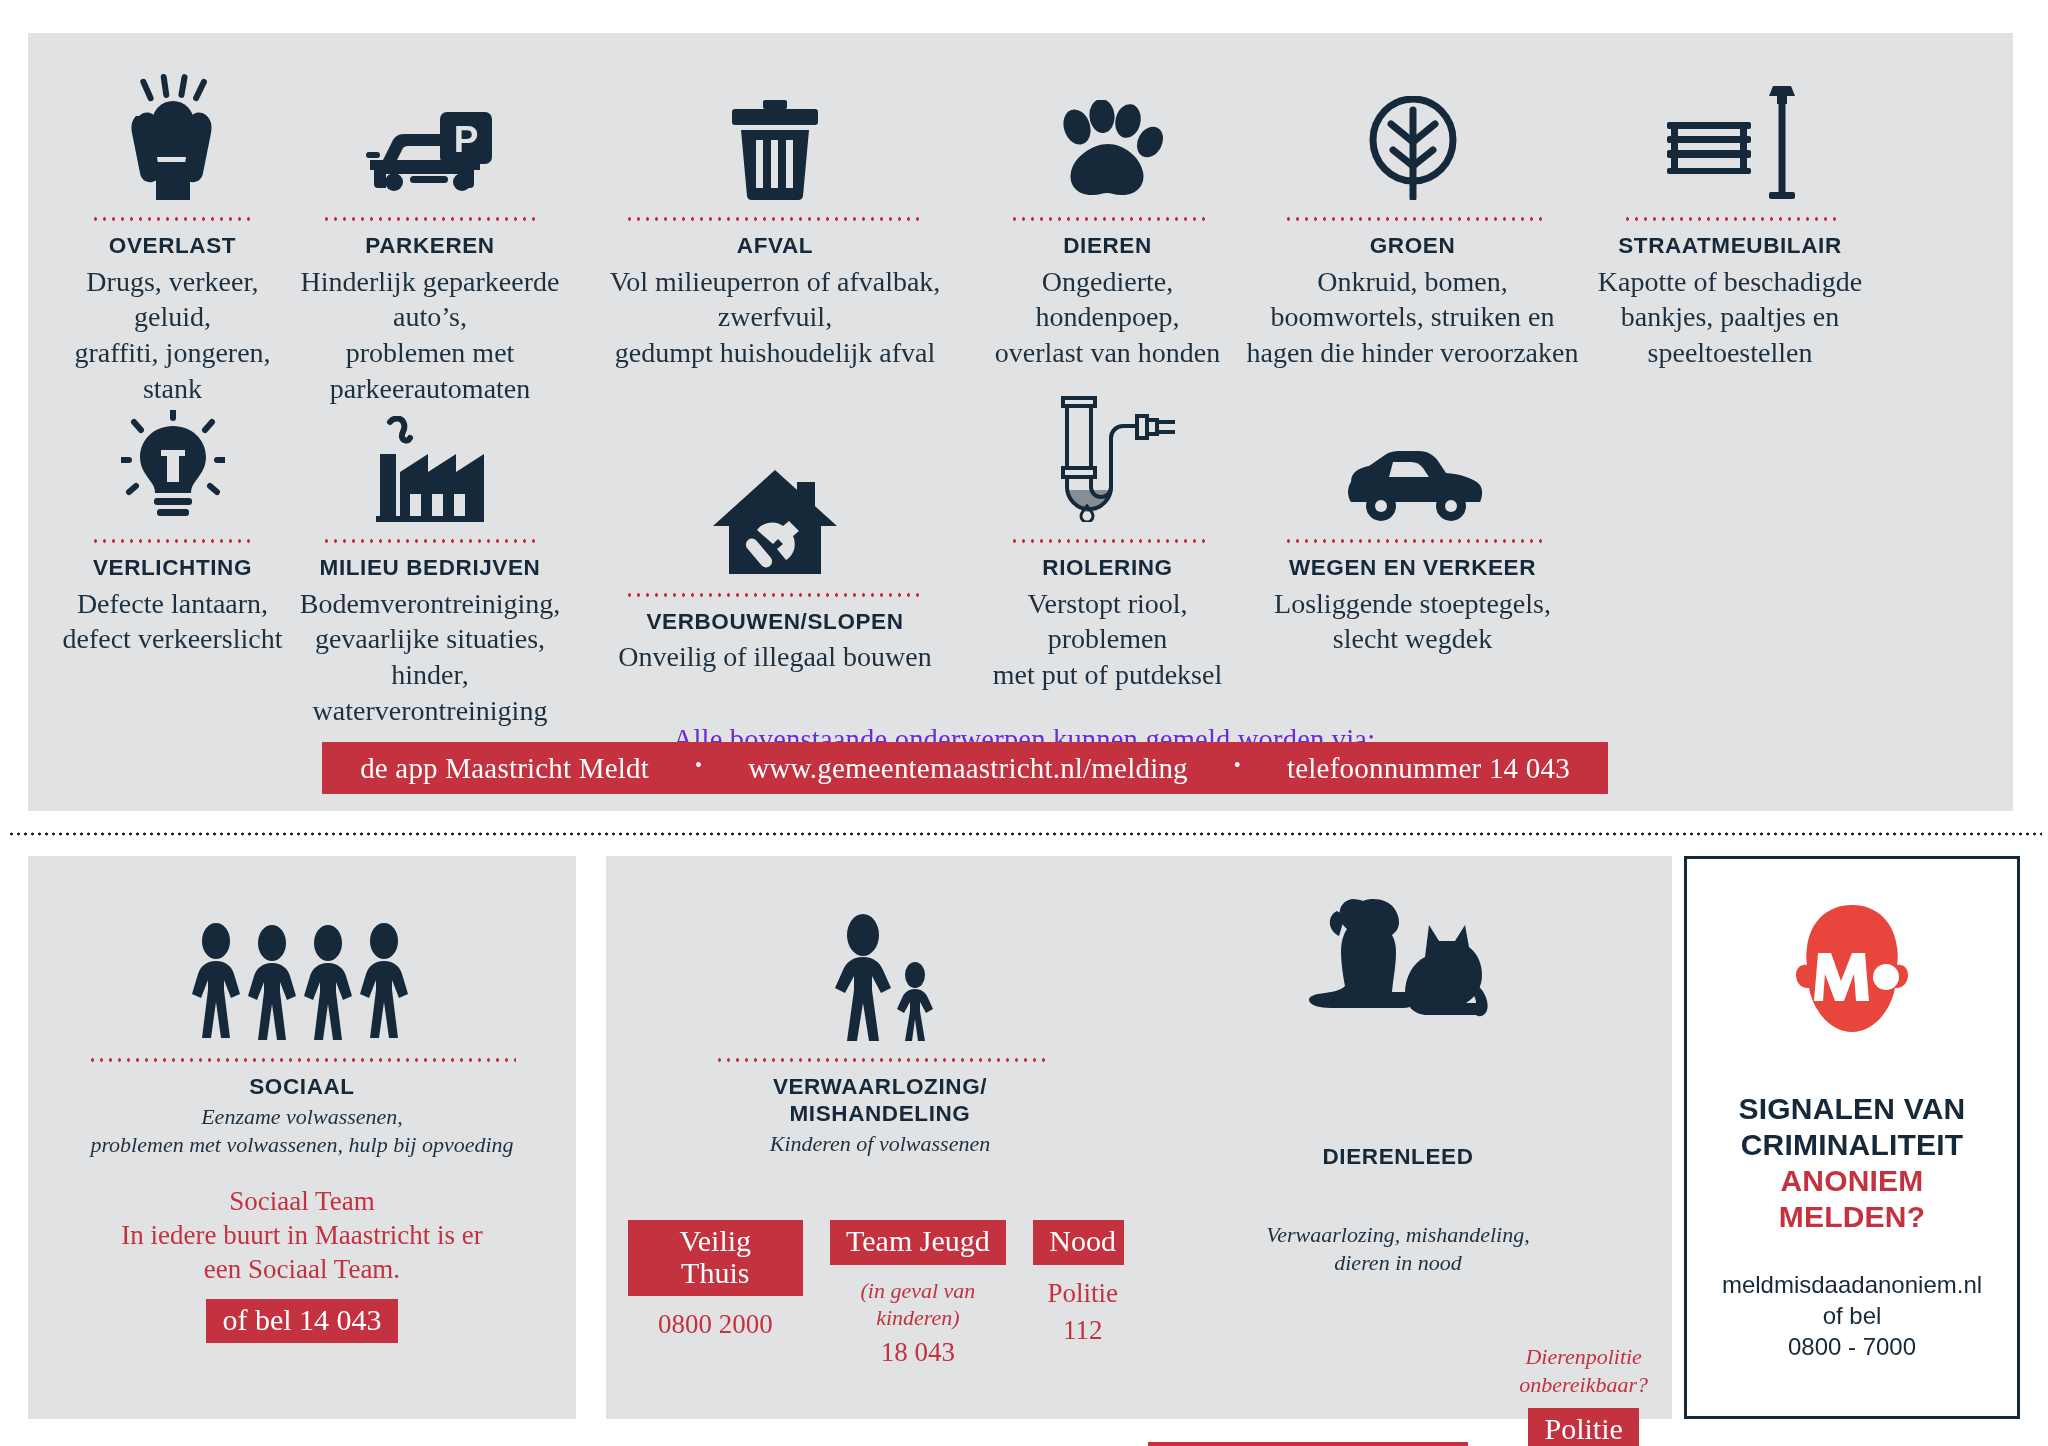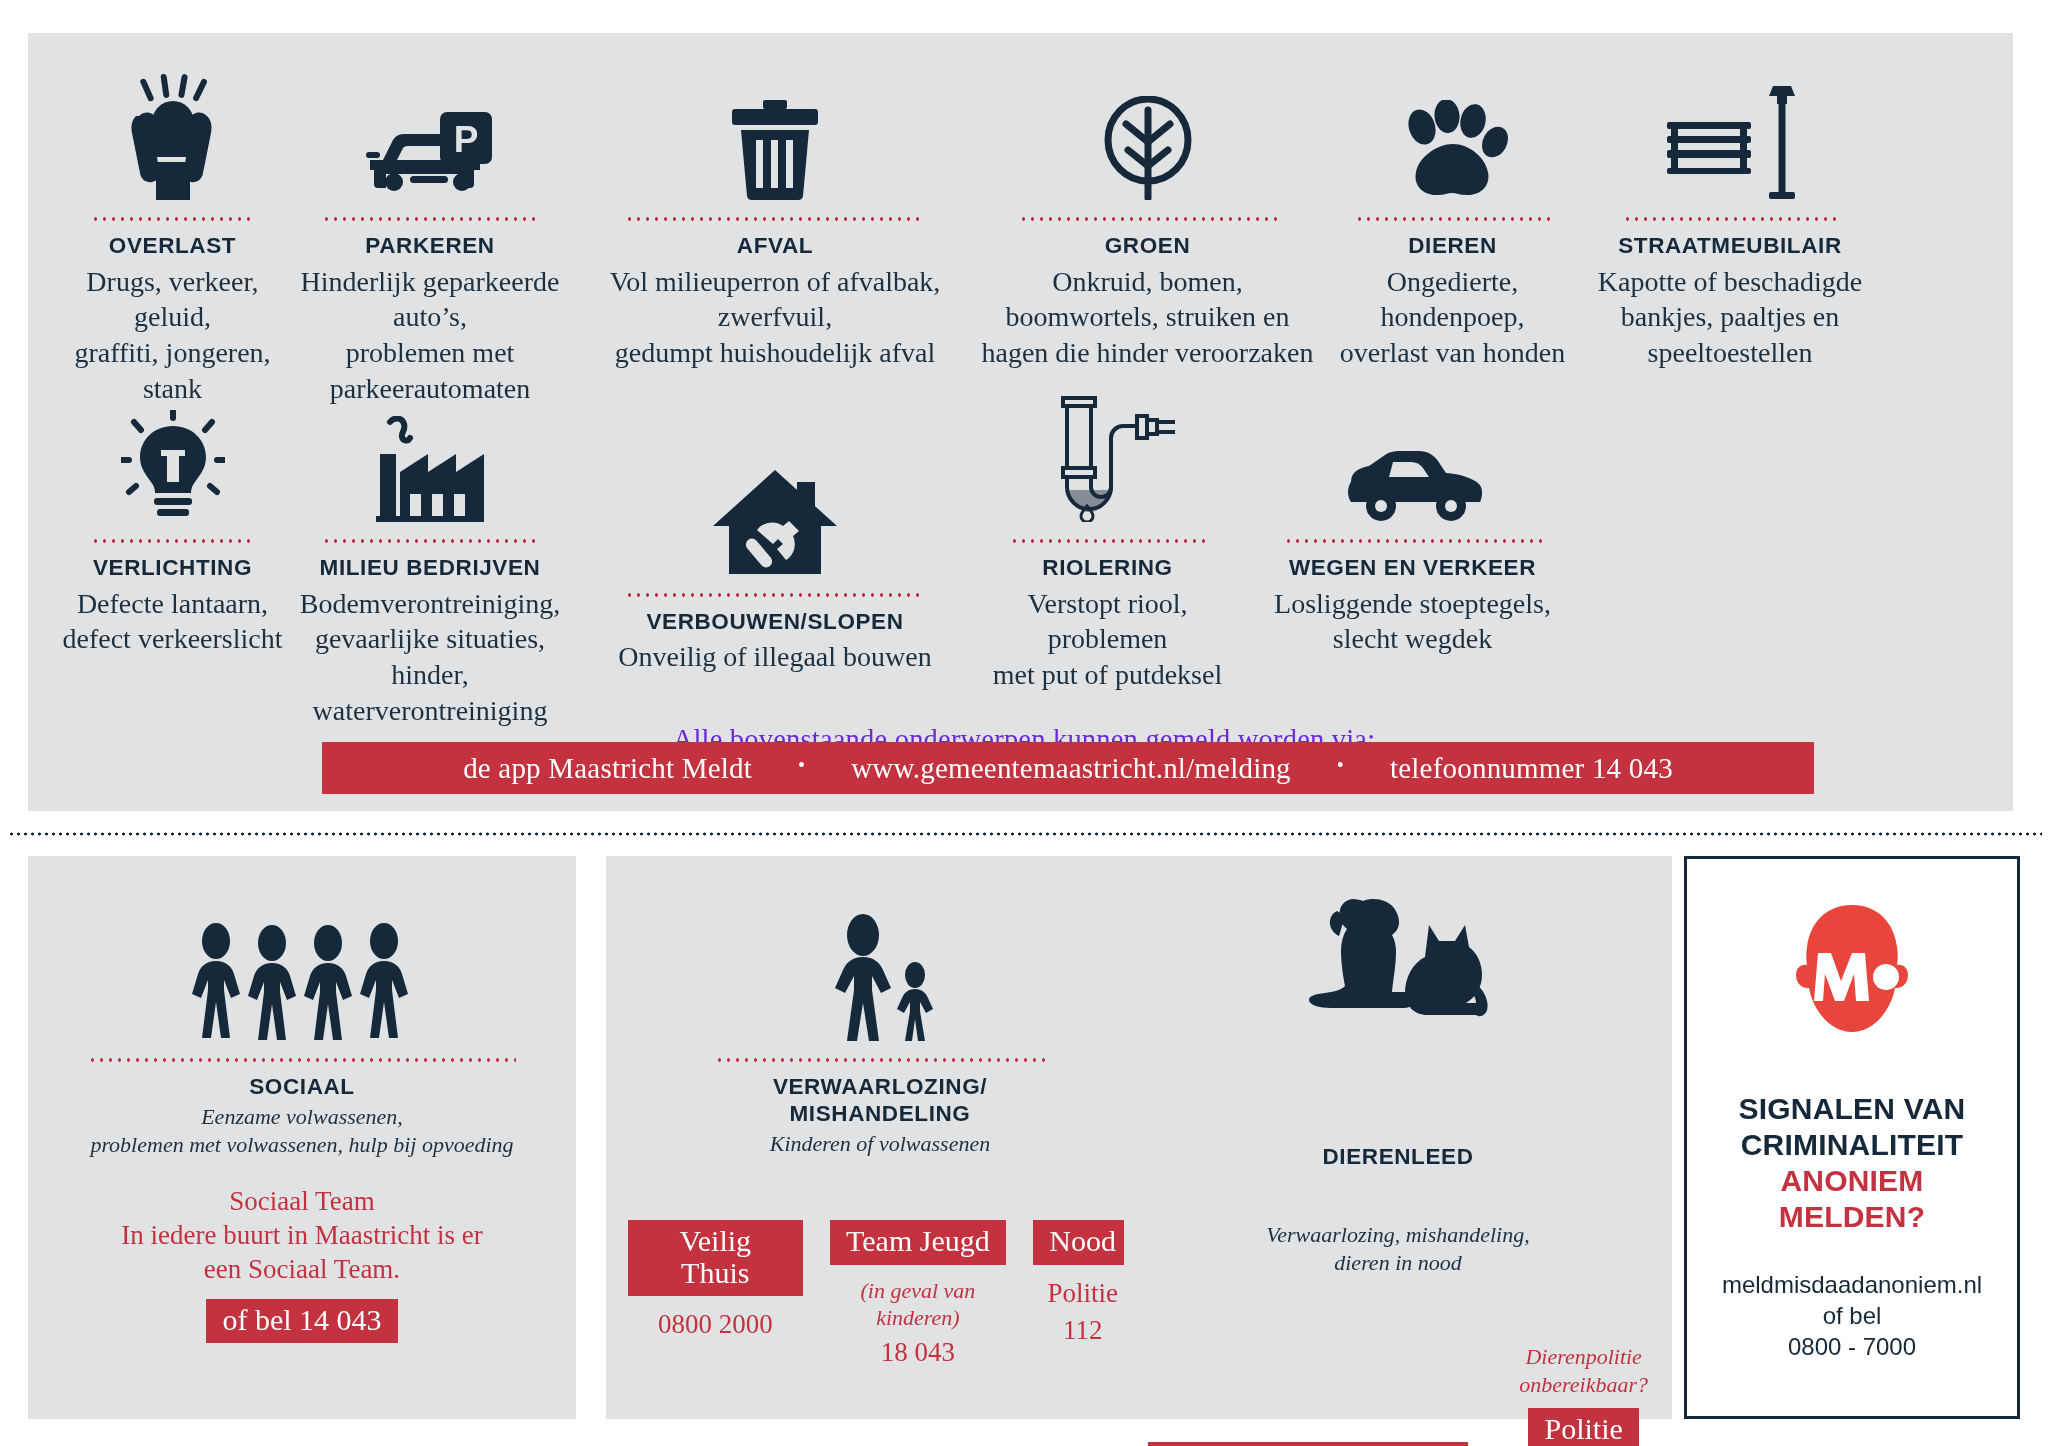--- a/index.html
+++ b/index.html
@@ -46,21 +46,21 @@
     white-space:pre-line;
   }
 
   
   .cta-head{
     position:absolute;left:0;right:0;top:724px;text-align:center;
     font-family:"Liberation Serif", serif;
     font-size:28.5px;color:#6d28d9;letter-spacing:.2px;
   }
   .cta-bar{
-    position:absolute;left:322px;top:742px;width:1492px;height:52px;
+    position:absolute;left:322px;top:742px;width:1286px;height:52px;
     background:#c4313f;color:#ffffff;
     display:flex;align-items:center;justify-content:center;gap:46px;
     font-family:"Liberation Serif", serif;font-size:29px;letter-spacing:.2px;
   }
   .cta-bar .sep{font-size:20px;position:relative;top:-3px;}
 
   
   .cards{position:absolute;left:28px;top:856px;width:1992px;height:563px;}
   .card{
     position:absolute;top:0;height:563px;background:#e0e2e3;
@@ -178,58 +178,58 @@
             <rect x="56" y="40" width="7" height="48" fill="#e0e2e3"></rect>
           </g>
         </svg>
       </div>
       <div class="dots" style="width:300px;"></div>
       <div class="cat-title">AFVAL</div>
       <div class="cat-desc">Vol milieuperron of afvalbak, zwerfvuil,
 gedumpt huishoudelijk afval</div>
     </div>
 
+    <div class="cell" style="width:265px;">
+      <div class="icon-wrap">
+        <svg width="112" height="100" viewBox="0 0 112 100">
+          <g fill="#16293a">
+            <ellipse cx="25" cy="27" rx="13" ry="18" transform="rotate(-18 25 27)"></ellipse>
+            <ellipse cx="50" cy="16" rx="12.5" ry="17" transform="rotate(-6 50 16)"></ellipse>
+            <ellipse cx="76" cy="21" rx="12.5" ry="17" transform="rotate(12 76 21)"></ellipse>
+            <ellipse cx="98" cy="42" rx="12" ry="16" transform="rotate(28 98 42)"></ellipse>
+            <path d="M56 44c16 0 32 13 35 28 3 14-8 24-22 23-6 0-10-2-14-2s-8 2-14 2c-14 1-25-9-22-23 3-15 21-28 37-28z"></path>
+          </g>
+        </svg>
+      </div>
+      <div class="dots" style="width:196px;"></div>
+      <div class="cat-title">DIEREN</div>
+      <div class="cat-desc">Ongedierte, hondenpoep,
+overlast van honden</div>
+    </div>
+
     <div class="cell" style="width:345px;">
       <div class="icon-wrap">
         <svg width="100" height="104" viewBox="0 0 100 104">
           <g fill="none" stroke="#16293a" stroke-width="7">
             <ellipse cx="50" cy="44" rx="40" ry="41"></ellipse>
           </g>
           <g fill="none" stroke="#16293a" stroke-width="7" stroke-linecap="round">
             <path d="M50 14v88"></path>
             <path d="M50 46L28 28"></path>
             <path d="M50 46l22-18"></path>
             <path d="M50 70L30 54"></path>
             <path d="M50 70l20-16"></path>
           </g>
         </svg>
       </div>
       <div class="dots" style="width:258px;"></div>
       <div class="cat-title">GROEN</div>
       <div class="cat-desc">Onkruid, bomen,
 boomwortels, struiken en
 hagen die hinder veroorzaken</div>
-    </div>
-
-    <div class="cell" style="width:265px;">
-      <div class="icon-wrap">
-        <svg width="112" height="100" viewBox="0 0 112 100">
-          <g fill="#16293a">
-            <ellipse cx="25" cy="27" rx="13" ry="18" transform="rotate(-18 25 27)"></ellipse>
-            <ellipse cx="50" cy="16" rx="12.5" ry="17" transform="rotate(-6 50 16)"></ellipse>
-            <ellipse cx="76" cy="21" rx="12.5" ry="17" transform="rotate(12 76 21)"></ellipse>
-            <ellipse cx="98" cy="42" rx="12" ry="16" transform="rotate(28 98 42)"></ellipse>
-            <path d="M56 44c16 0 32 13 35 28 3 14-8 24-22 23-6 0-10-2-14-2s-8 2-14 2c-14 1-25-9-22-23 3-15 21-28 37-28z"></path>
-          </g>
-        </svg>
-      </div>
-      <div class="dots" style="width:196px;"></div>
-      <div class="cat-title">DIEREN</div>
-      <div class="cat-desc">Ongedierte, hondenpoep,
-overlast van honden</div>
     </div>
 
     <div class="cell" style="width:290px;">
       <div class="icon-wrap">
         <svg width="130" height="116" viewBox="0 0 130 116">
           <g fill="#16293a">
 
             <path d="M108 2h18l4 10h-26z"></path>
             <rect x="112" y="12" width="10" height="8"></rect>
             <rect x="113.5" y="20" width="7" height="90"></rect>

